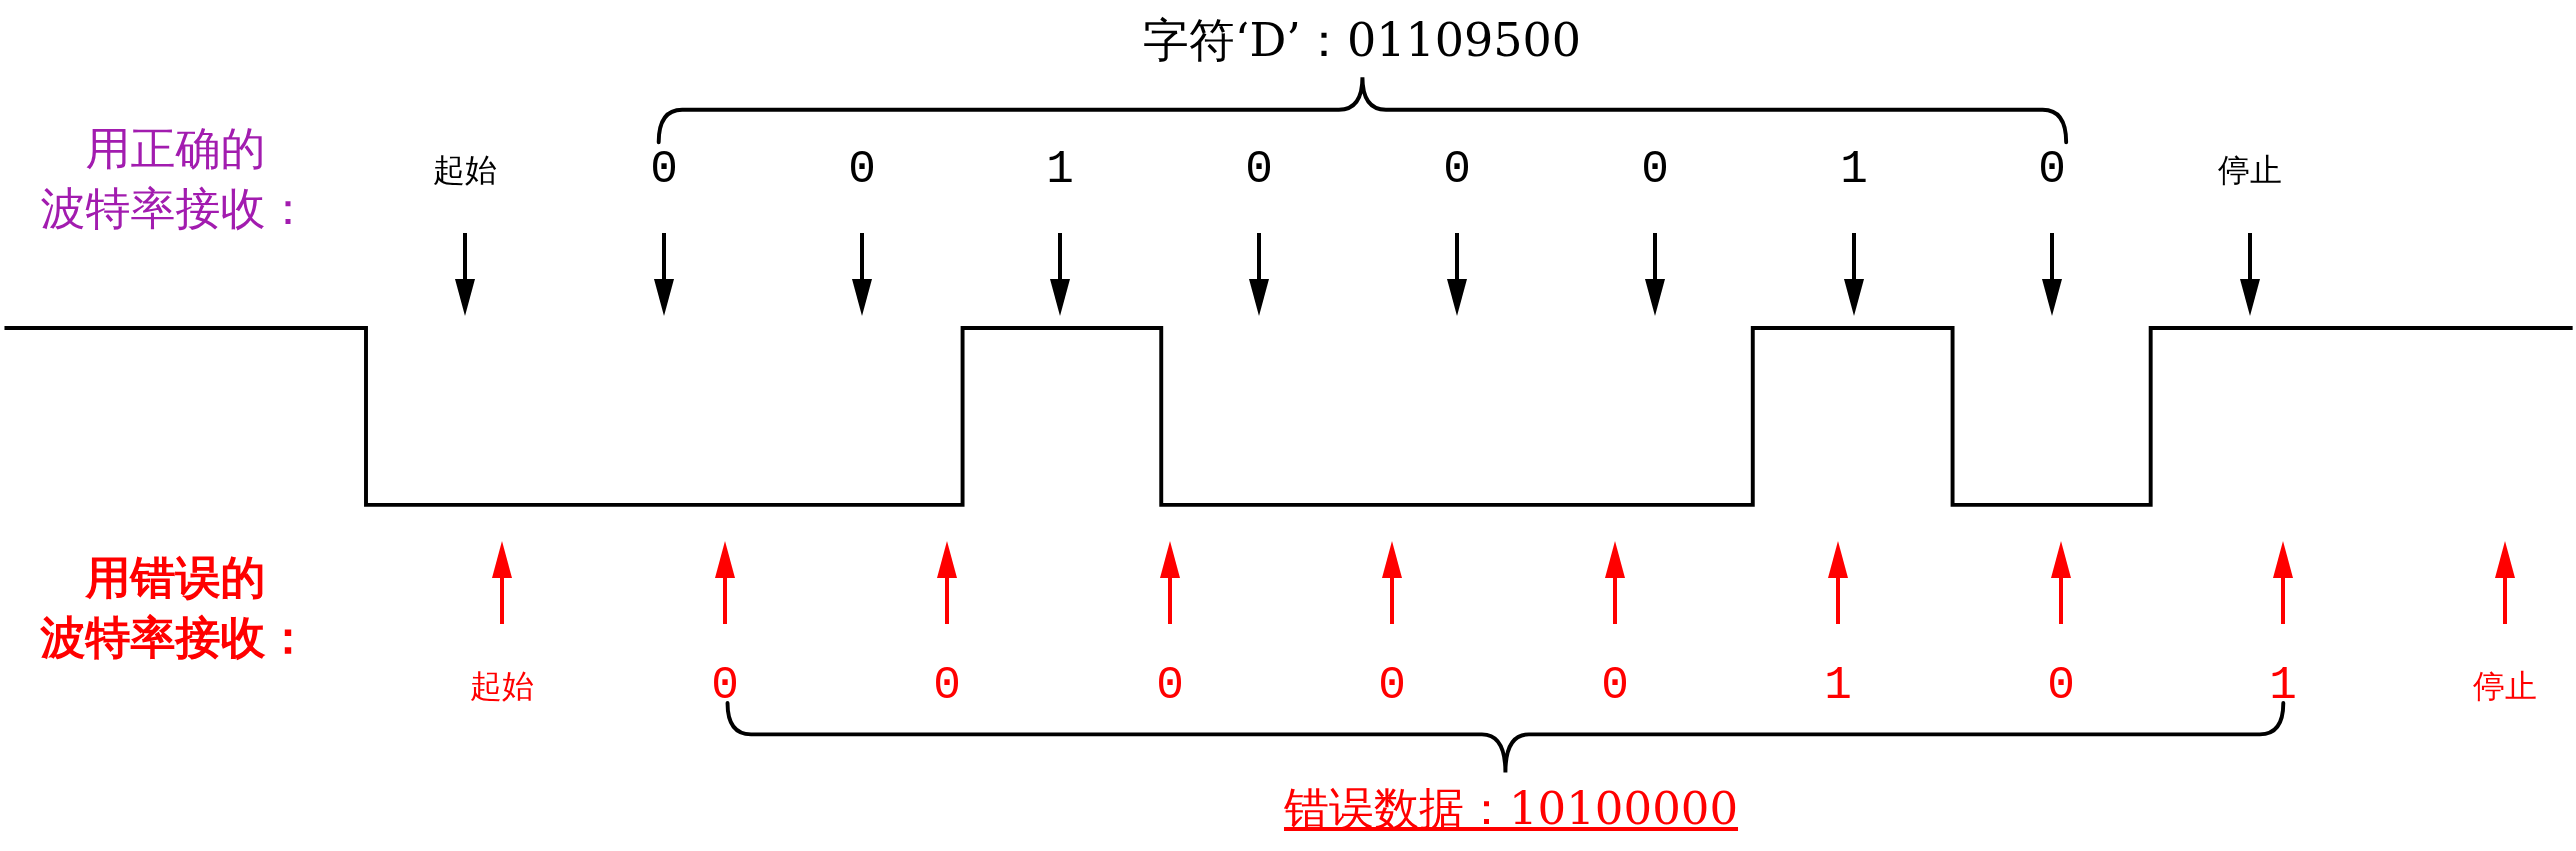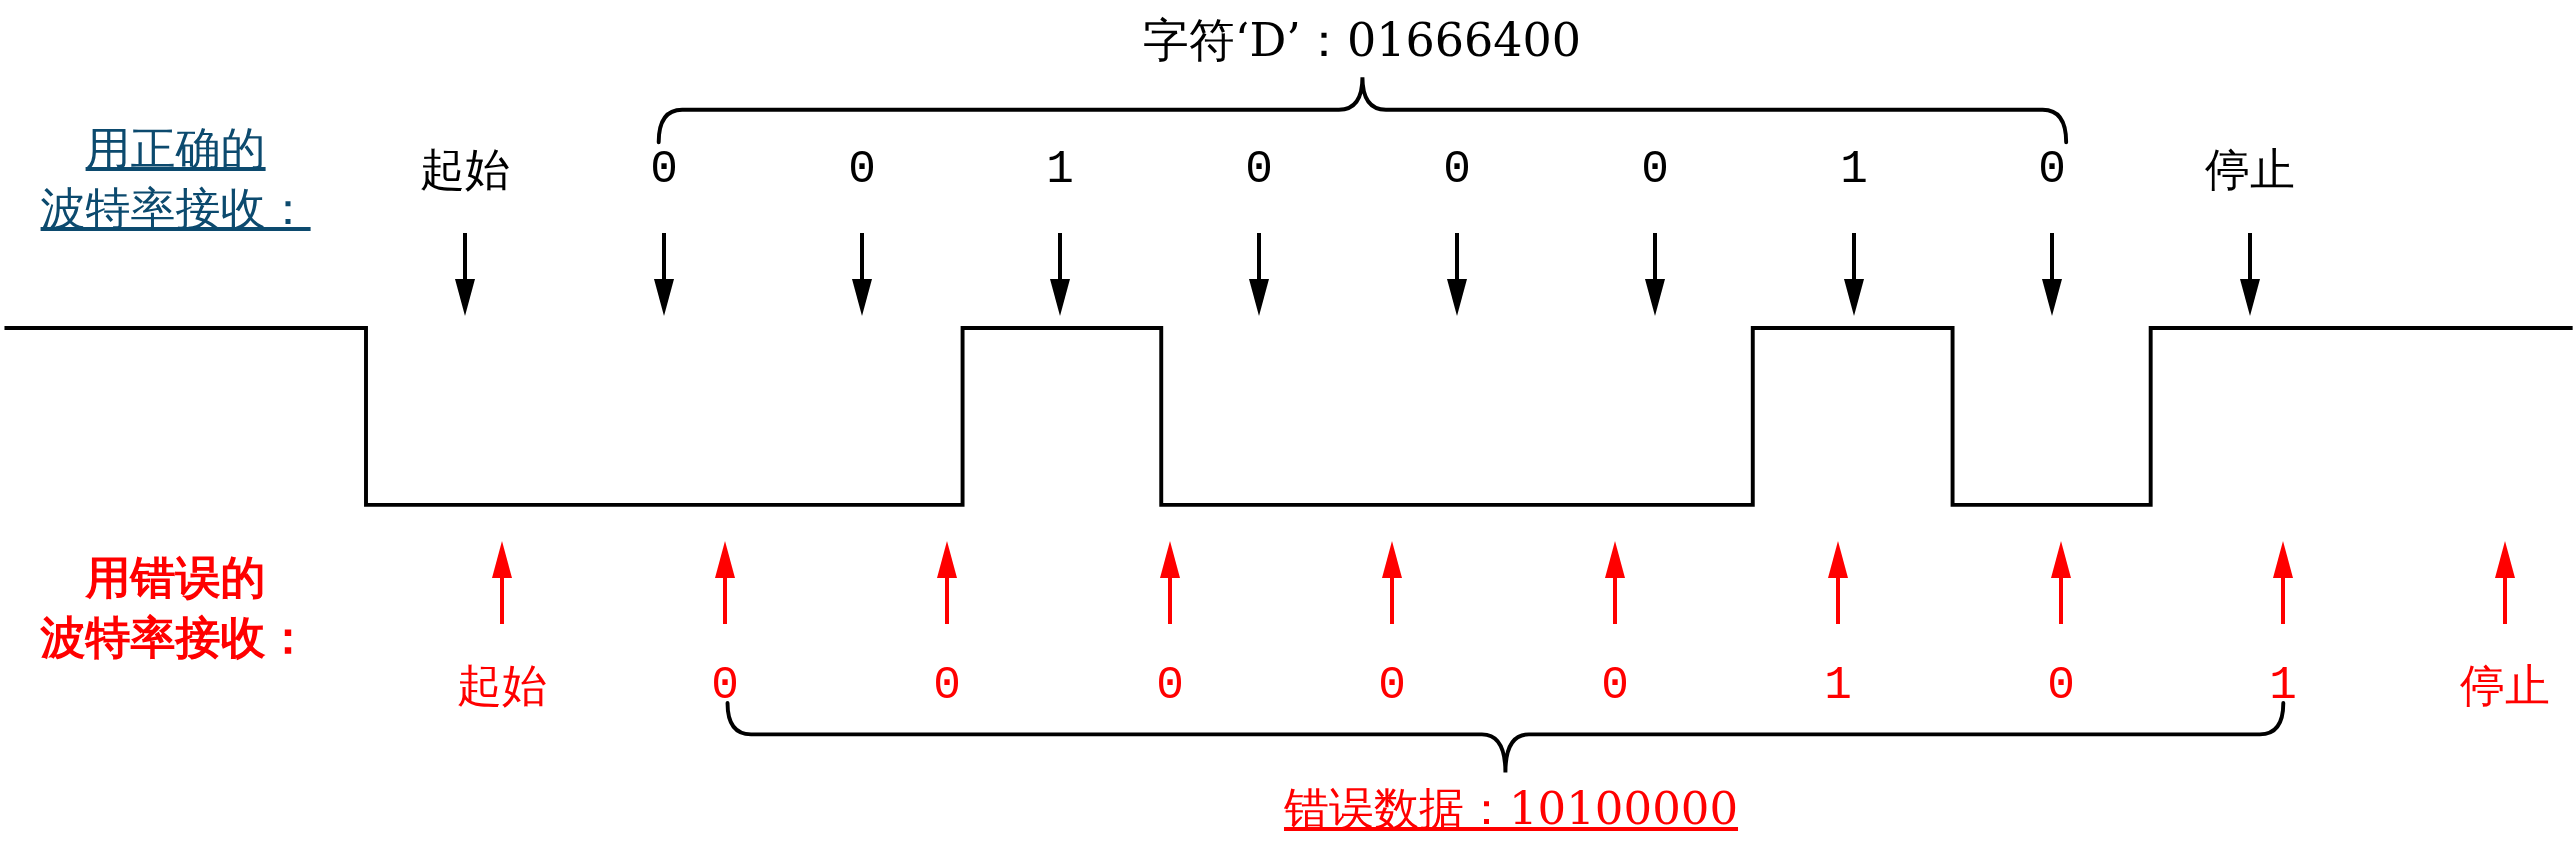--- a/index.html
+++ b/index.html
@@ -20,21 +20,21 @@
   .side-label{
     position:absolute;left:24.6px;width:302px;
     text-align:center;font-size:45px;line-height:1.33;
     white-space:nowrap;
   }
   .side-label.black{top:119px;}
   .side-label.red{top:548px;font-weight:bold;}
   .bit-label{
     position:absolute;transform:translateX(-50%);
     height:56px;line-height:56px;
-    font-size:45px;white-space:nowrap;
+    font-size:32px;white-space:nowrap;
   }
   .bit-label.digit{
     font-family:"Liberation Mono","DejaVu Sans Mono",monospace;
     font-size:46px;
   }
   .arrow{
     position:absolute;transform:translateX(-50%);
     display:flex;flex-direction:column;align-items:center;
   }
   .shaft{width:4.5px;height:46px;}
@@ -49,23 +49,23 @@
 <body>
 
 <div id="canvas" style="background: rgb(255, 255, 255);">
 
   <svg id="diagram-svg" width="2576" height="852" viewBox="0 0 4603 1522">
       <polyline points="8,586 654,586 654,902 1720,902 1720,586 2075,586 2075,902 3132,902 3132,586 3489,586 3489,902 3843,902 3843,586 4597,586" fill="none" stroke="#000000" stroke-width="7"></polyline>
       <path d="M 1177 254 Q 1177 196 1219 196 L 2392.5 196 Q 2434.5 196 2434.5 138 Q 2434.5 196 2476.5 196 L 3650 196 Q 3692 196 3692 254" fill="none" stroke="#000000" stroke-width="7" stroke-linecap="round"></path>
       <path d="M 1300 1256 Q 1300 1312 1342 1312 L 2648 1312 Q 2690 1312 2690 1380 Q 2690 1312 2732 1312 L 4038 1312 Q 4080 1312 4080 1256" fill="none" stroke="#000000" stroke-width="7" stroke-linecap="round"></path>
     </svg>
 
-  <div class="title">字符‘D’：01666400</div>
+  <div class="title">字符‘D’：01109500</div>
 
-  <div class="side-label black" style="color: #0c4a6e; text-decoration: underline;">
+  <div class="side-label black" style="color: #a21caf;">
     <div>用正确的</div>
     <div>波特率接收：</div>
   </div>
 
   <div class="side-label red" style="color: rgb(255, 0, 0);">
     <div>用错误的</div>
     <div>波特率接收：</div>
   </div>
 
   <div id="correct-samples">

